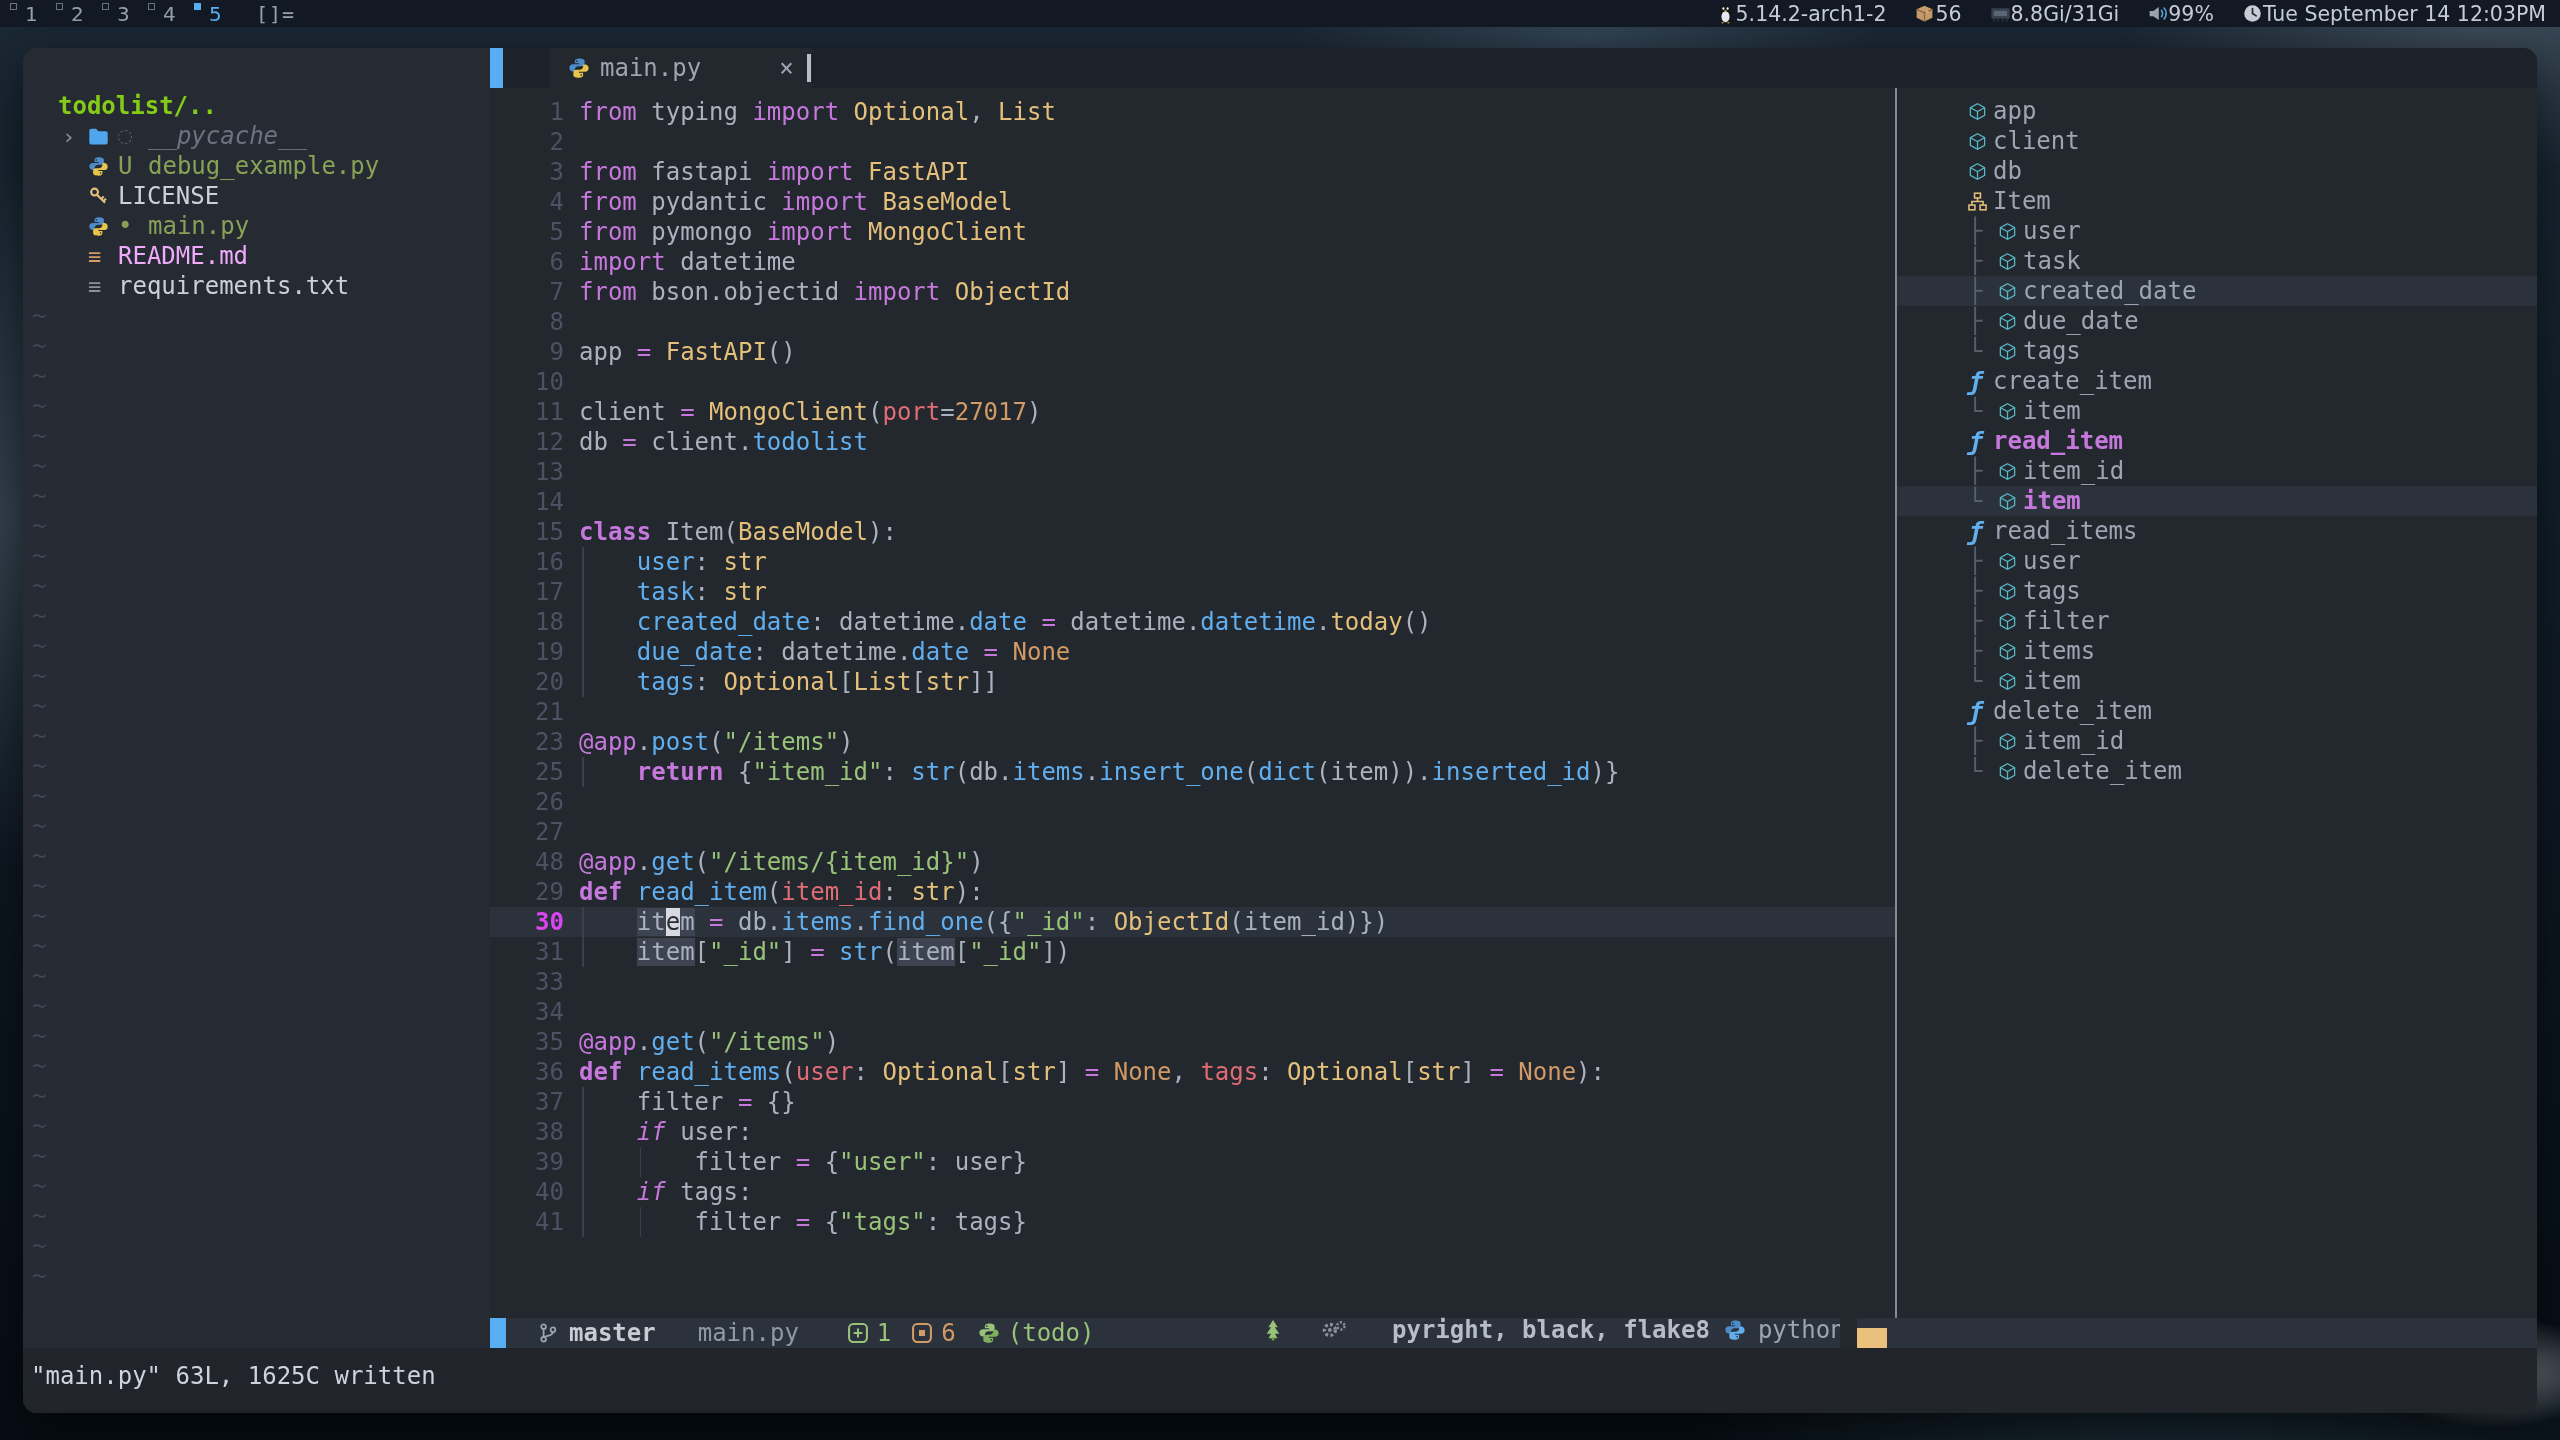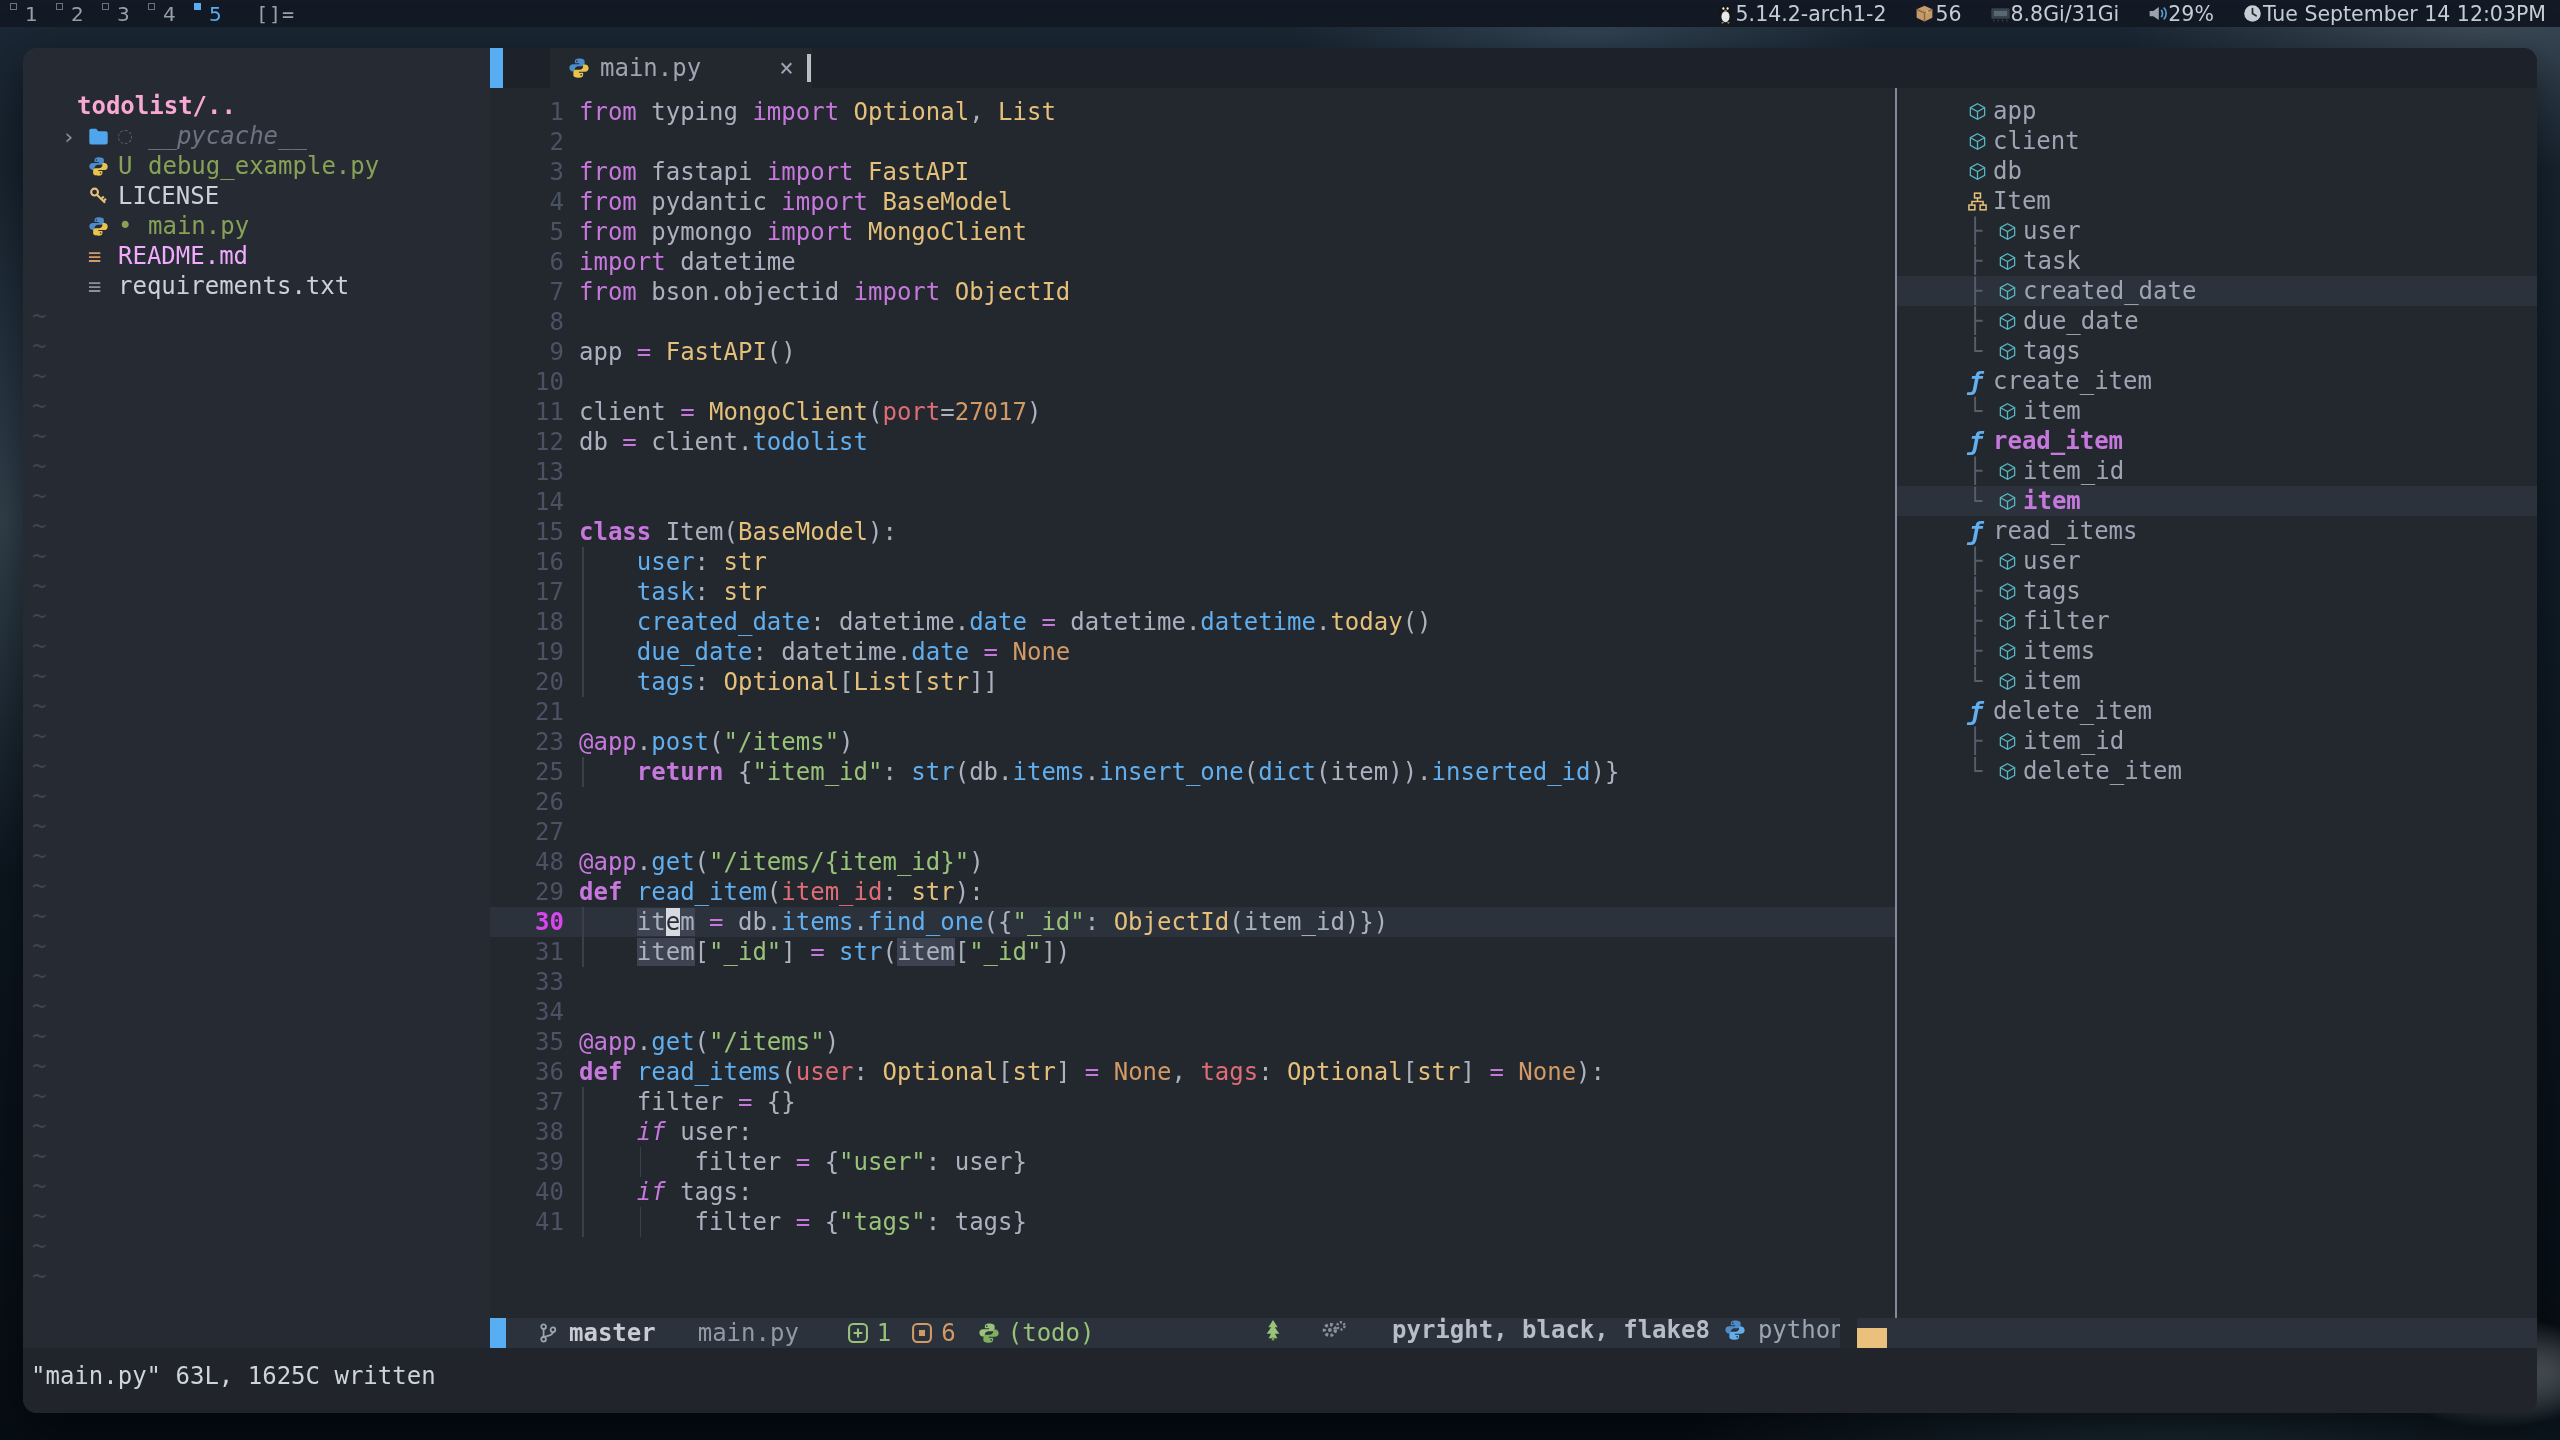--- a/index.html
+++ b/index.html
@@ -25,21 +25,21 @@
   .ws.active span{color:#57aef2}
   #layout-ind{font-family:"DejaVu Sans Mono",monospace;font-size:20px;margin-left:20px;color:#9ba4ae;letter-spacing:1px}
   #topbar-right{margin-left:auto;display:flex;align-items:center;gap:28px;padding-right:14px;font-size:20.5px;color:#c7ced6}
   .seg{display:flex;align-items:center;}
   .seg svg{width:21px;height:21px;flex:none}
   
   #window{position:absolute;left:23px;top:48px;width:2514px;height:1365px;background:#23272e;
     border-radius:14px;overflow:hidden;box-shadow:0 14px 50px rgba(0,0,0,.55)}
   
   #filetree{position:absolute;left:0;top:0;width:467px;height:1270px;background:#262b33;padding-top:43px;font-size:24px;box-sizing:border-box}
-  .ft-header{padding-left:54px;font-weight:bold;color:#f9a8d4;height:30px;line-height:30px}
+  .ft-header{padding-left:35px;font-weight:bold;color:#84cc16;height:30px;line-height:30px}
   .ft-row{height:30px;display:flex;align-items:center;padding-left:39px}
   .ft-chev{width:26px;color:#8a919d;font-size:22px;flex:none}
   .ft-icon{width:30px;flex:none;display:flex;align-items:center}
   .ft-icon svg{width:21px;height:21px}
   .ft-marker{width:30px;flex:none}
   .ft-dim{color:#6b7380;font-style:italic}
   .ft-green{color:#87a156}
   .ft-orange{color:#f0abfc}
   .ft-plain{color:#ccd1d9}
   .dashed-circle{display:inline-block;width:14px;height:14px;border:1.5px dashed #5c6370;border-radius:50%;box-sizing:border-box}
@@ -156,21 +156,21 @@
         </span>
       <span>8.8Gi/31Gi</span>
     </div>
     <div class="seg">
       <span class="icn" style="display: flex; align-items: center;">
           <svg viewBox="0 0 16 16" style="width: 21px; height: 21px;">
             <path d="M2 6v4h2.8L9 13V3L4.8 6z" fill="#9aa5b0"></path>
             <path d="M10.8 5.2c1.4 1.5 1.4 4.1 0 5.6M12.8 3.4c2.4 2.6 2.4 6.6 0 9.2" stroke="#5a9fd4" stroke-width="1.3" fill="none"></path>
           </svg>
         </span>
-      <span>29%</span>
+      <span>99%</span>
     </div>
     <div class="seg">
       <span class="icn" style="display: flex; align-items: center;">
           <svg viewBox="0 0 16 16" style="width: 21px; height: 21px;">
             <circle cx="8" cy="8" r="6.3" fill="#c8cfd6"></circle>
             <path d="M8 4.2V8l2.8 1.8" stroke="#21262d" stroke-width="1.3" fill="none" stroke-linecap="round"></path>
           </svg>
         </span>
       <span>Tue September 14 12:03PM</span>
     </div>

